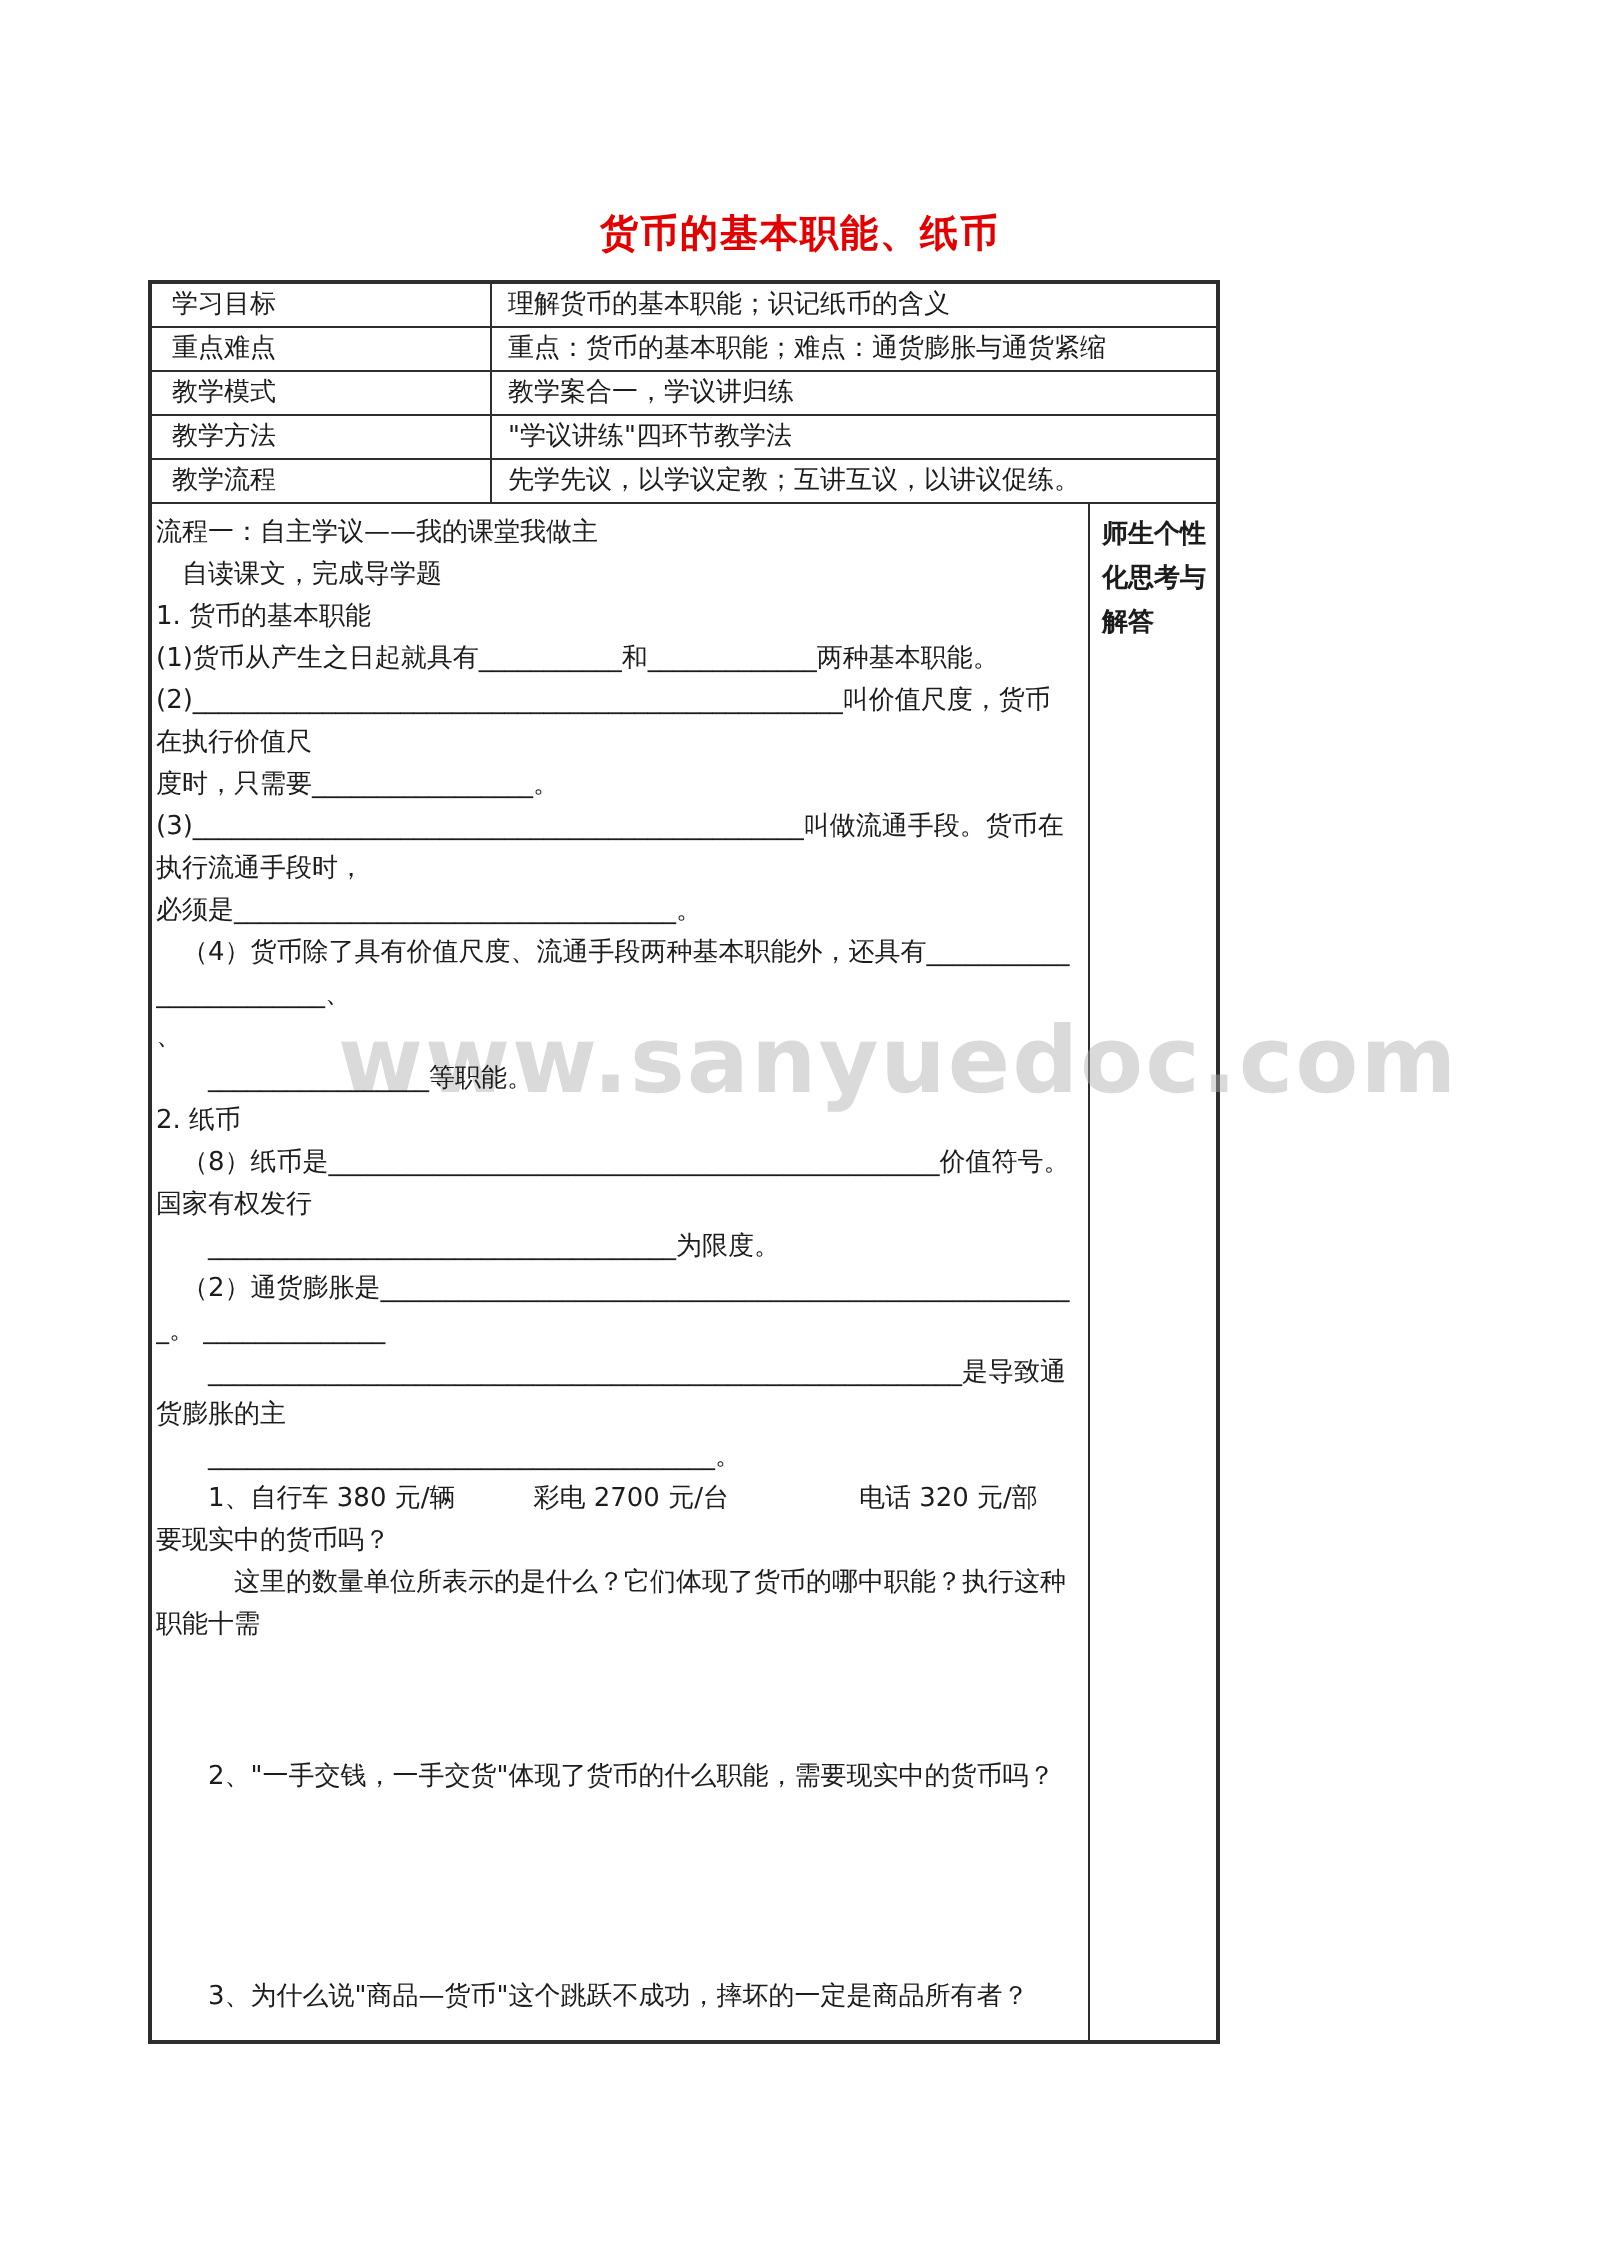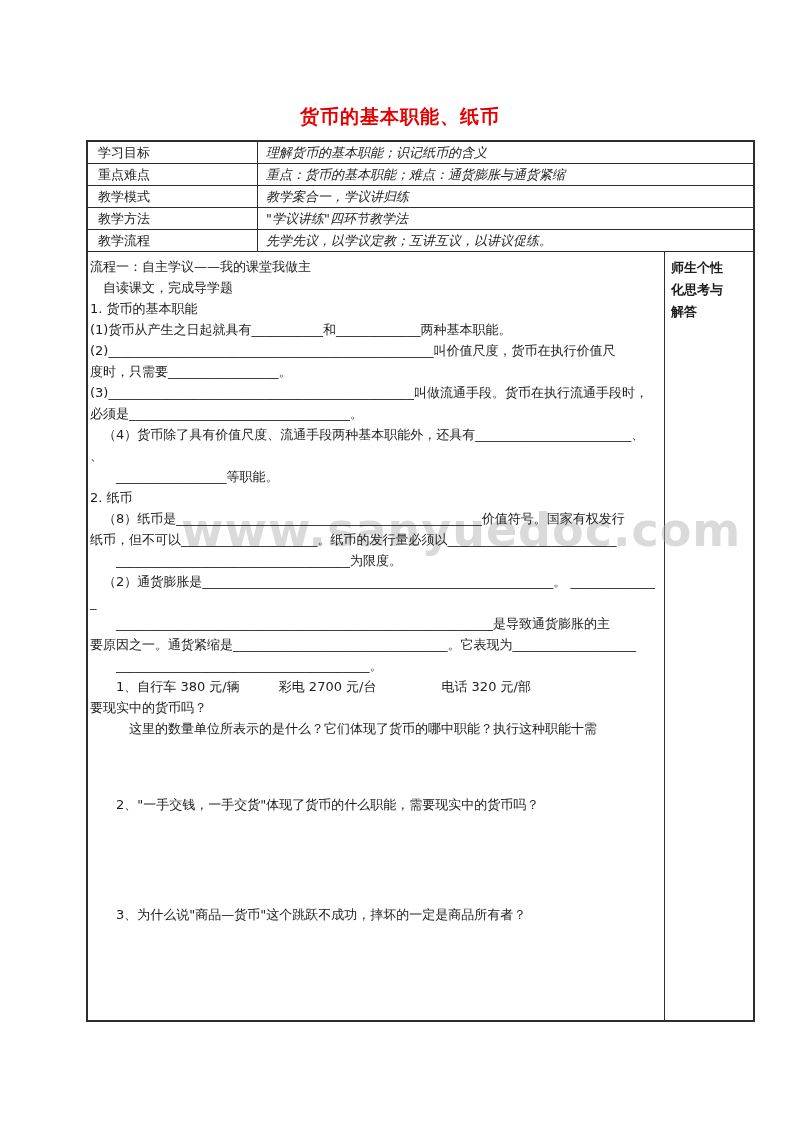--- a/index.html
+++ b/index.html
@@ -11,40 +11,40 @@
     color:#1c1c1c;
     overflow:hidden;
   }
   .title{
     position:absolute;top:104px;left:0;width:100%;
     margin:0;text-align:center;
     font-size:19px;font-weight:bold;color:#e50000;
     letter-spacing:1px;
   }
   .doc-table{
-    position:absolute;top:140px;left:86px;
-    width:669px;box-sizing:border-box;
+    position:absolute;top:140px;left:74px;
+    width:536px;box-sizing:border-box;
     border:2px solid #2e2e2e;
     background:transparent;
   }
   .meta-row{
     display:flex;
     height:21px;line-height:21px;
     border-bottom:1px solid #2e2e2e;
     font-size:13px;
   }
   .meta-label{
     width:170px;box-sizing:border-box;
     border-right:1px solid #2e2e2e;
     padding-left:10px;
     overflow:hidden;white-space:nowrap;
   }
   .meta-value{
     flex:1;padding-left:8px;
-    overflow:hidden;white-space:nowrap;font-style:italic;
+    overflow:hidden;white-space:nowrap;
   }
   .body-row{
     display:flex;height:768px;box-sizing:border-box;
   }
   .main-col{
     width:577px;box-sizing:border-box;
     border-right:1px solid #2e2e2e;
     padding:4px 6px 0 2px;
     position:relative;
     font-size:13px;line-height:21px;
@@ -116,25 +116,23 @@
         <div class="line">(1)货币从产生之日起就具有___________和_____________两种基本职能。</div>
         <div class="line">(2)__________________________________________________叫价值尺度，货币在执行价值尺</div>
         <div class="line">度时，只需要_________________。</div>
         <div class="line">(3)_______________________________________________叫做流通手段。货币在执行流通手段时，</div>
         <div class="line">必须是__________________________________。</div>
         <div class="line">　（4）货币除了具有价值尺度、流通手段两种基本职能外，还具有________________________、</div>
         <div class="line">、</div>
         <div class="line">　　_________________等职能。</div>
         <div class="line">2. 纸币</div>
         <div class="line">　（8）纸币是_______________________________________________价值符号。国家有权发行</div>
-        <div class="line">纸币，但不可以_____________________。纸币的发行量必须以__________________________</div>
         <div class="line">　　____________________________________为限度。</div>
         <div class="line">　（2）通货膨胀是______________________________________________________。 ______________</div>
         <div class="line">　　__________________________________________________________是导致通货膨胀的主</div>
-        <div class="line">要原因之一。通货紧缩是_________________________________。它表现为___________________</div>
         <div class="line">　　_______________________________________。</div>
         <div class="line">　　1、自行车 380 元/辆　　　彩电 2700 元/台　　　　　电话 320 元/部</div>
         <div class="line">要现实中的货币吗？</div>
         <div class="line">　　　这里的数量单位所表示的是什么？它们体现了货币的哪中职能？执行这种职能十需</div>
         <div class="spacer-a"></div>
         <div class="line">　　2、"一手交钱，一手交货"体现了货币的什么职能，需要现实中的货币吗？</div>
         <div class="spacer-b"></div>
         <div class="line">　　3、为什么说"商品—货币"这个跳跃不成功，摔坏的一定是商品所有者？</div>
       </div>
 

